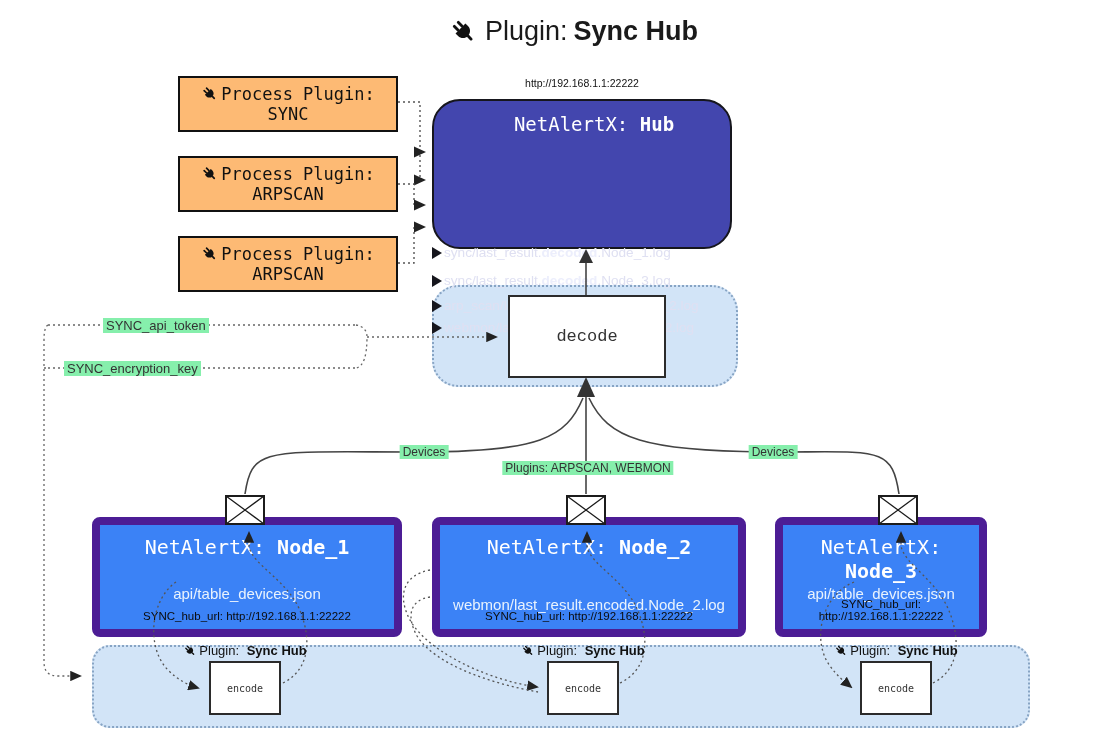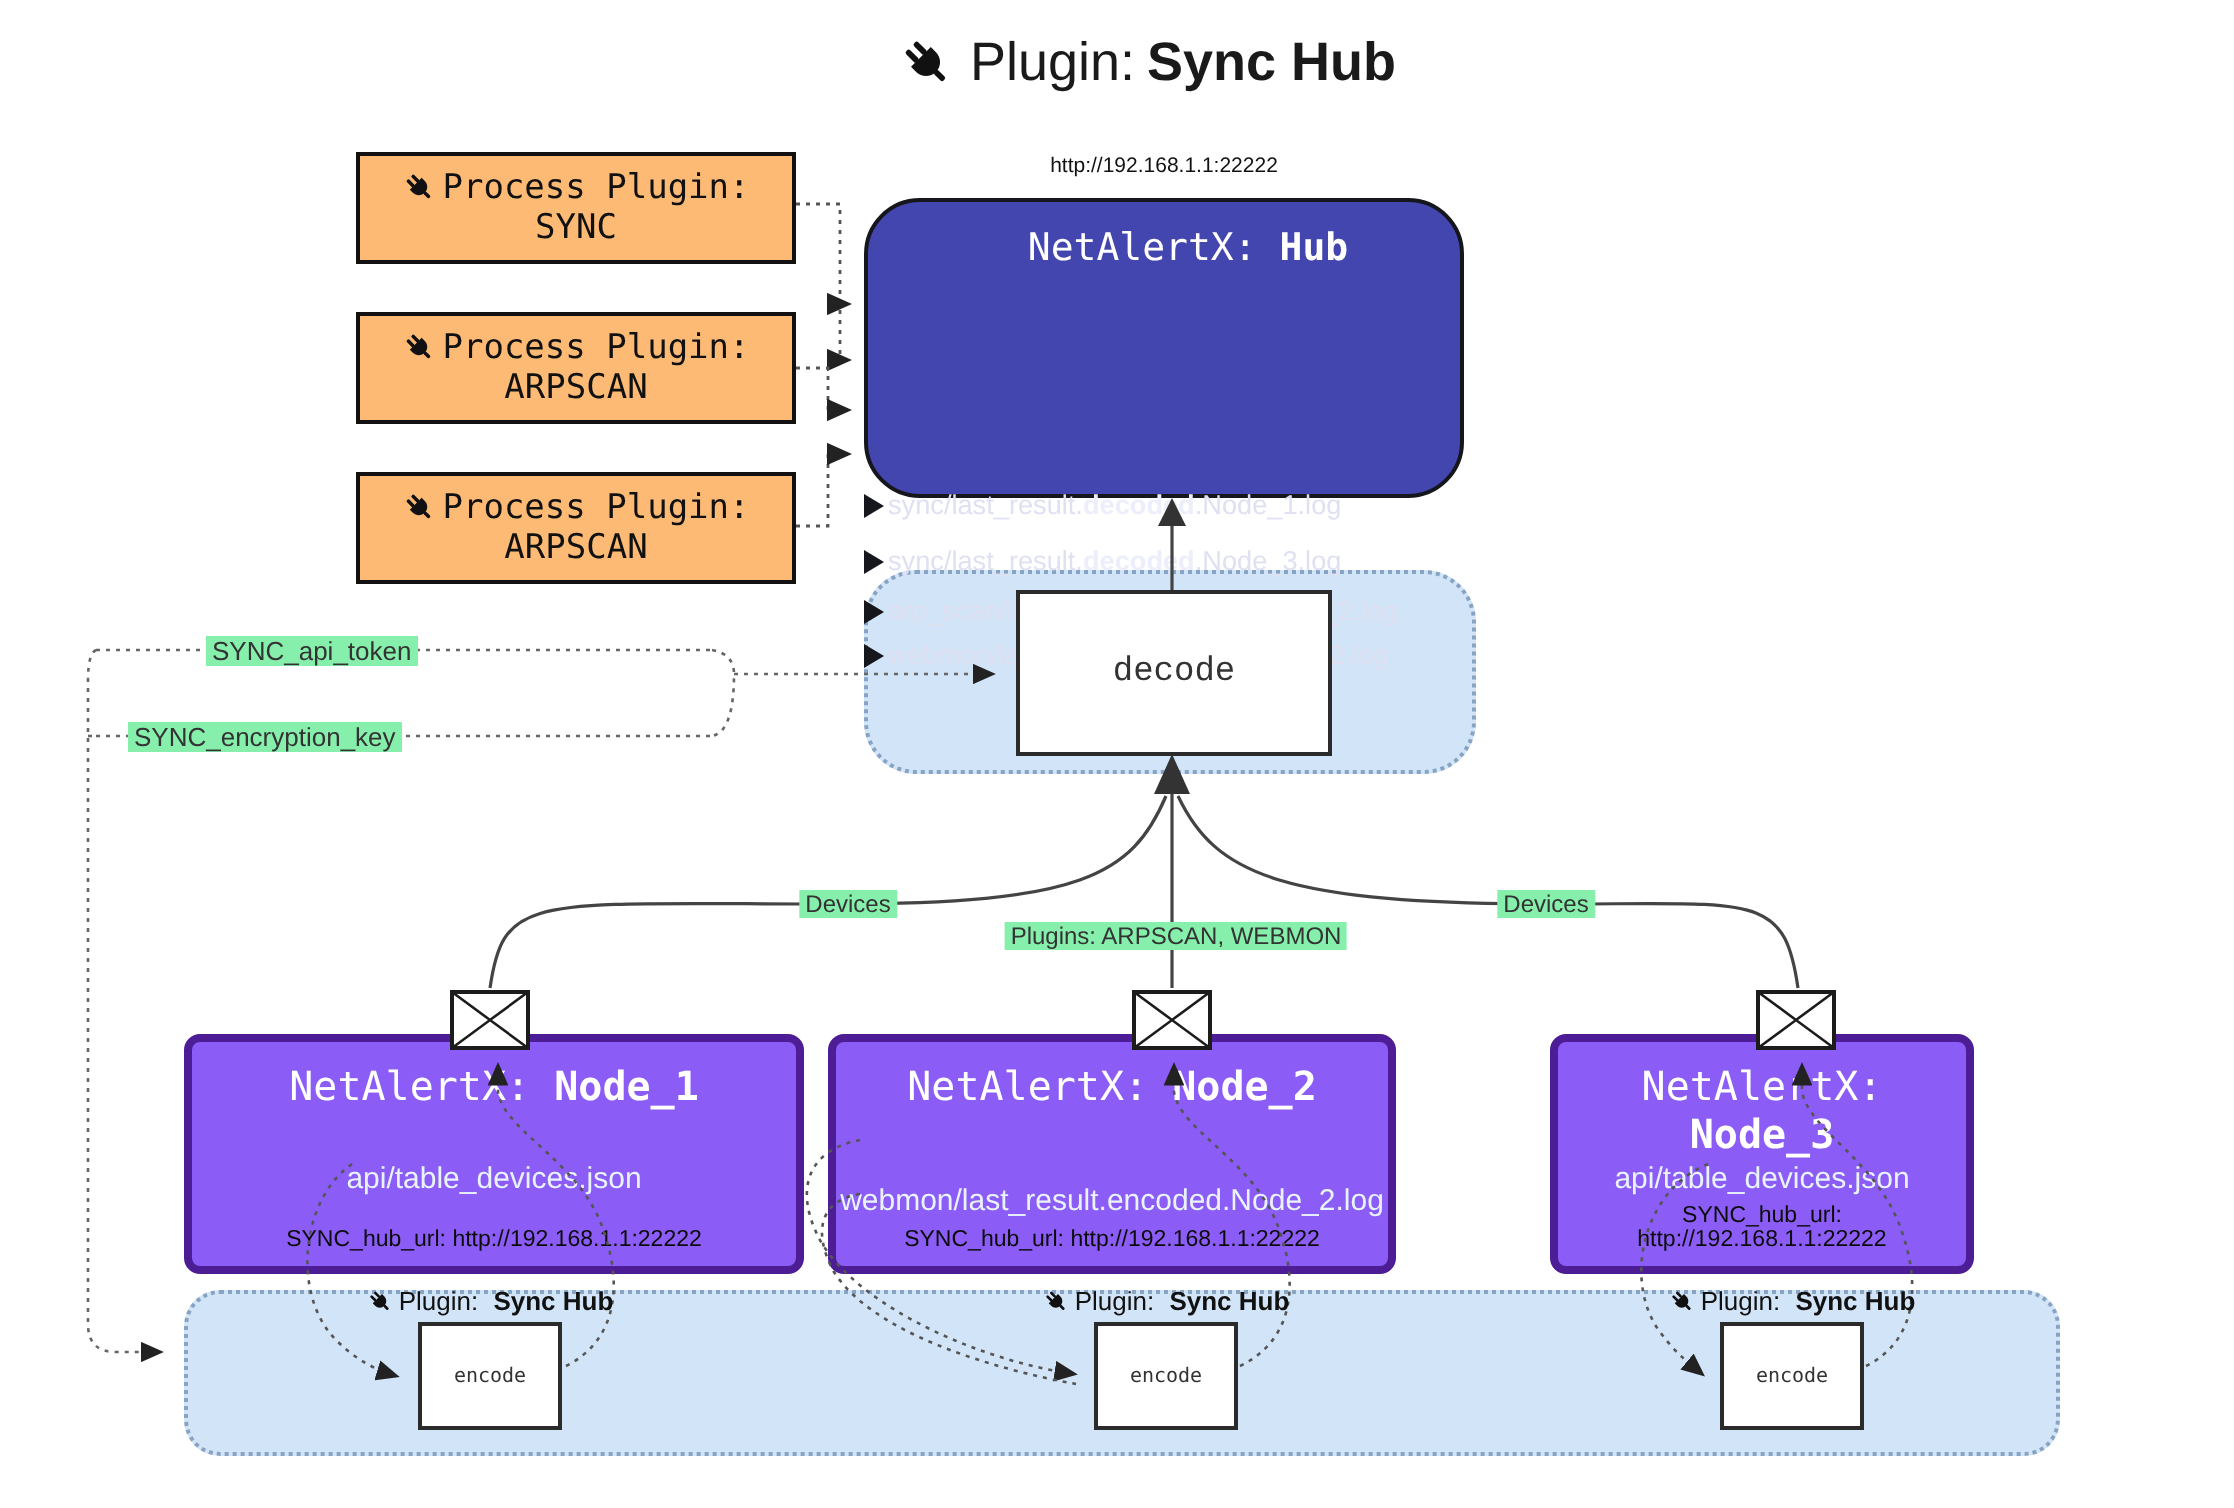--- a/index.html
+++ b/index.html
@@ -47,21 +47,21 @@
              font-size:13px;color:#111;transform:translateX(-50%);white-space:nowrap;}
   .enc-label .plug{width:14px;height:14px;color:#111;}
   .enc-label b{font-weight:800;}
 
   
   .lbl{position:absolute;background:#86efac;padding:0 3px;color:#333;z-index:50;white-space:nowrap;}
   .secret{font-size:13px;}
   .edge{font-size:12px;transform:translateX(-50%);}
 
   
-  .node{position:absolute;top:517px;height:120px;background:#8b5cf6;border:4px solid #4c1d95;border-radius:8px;
+  .node{position:absolute;top:517px;height:120px;background:#3b82f6;border:8px solid #4c1d95;border-radius:8px;
         box-sizing:border-box;z-index:10;color:#fff;}
   .node-title{position:absolute;top:10px;left:0;right:0;text-align:center;
               font-family:"DejaVu Sans Mono",monospace;font-size:20px;}
   .node-title b{font-weight:700;}
   .node-line{position:absolute;left:0;right:0;text-align:center;font-size:15px;color:#e9f3fd;white-space:nowrap;}
   .node-url{position:absolute;bottom:7px;left:0;right:0;text-align:center;font-size:11.5px;color:#0b0b0b;}
   .env{position:absolute;top:495px;width:40px;height:30px;z-index:30;}
 </style>
 </head>
 <body>
@@ -187,21 +187,21 @@
   <div class="lbl edge" style="left:773px;top:445px">Devices</div>
   <div class="lbl edge" style="left:588px;top:461px">Plugins: ARPSCAN, WEBMON</div>
 
   <div class="node" style="left:92px;width:310px">
     <div class="node-title">
       <span>NetAlertX:</span> <b>Node_1</b>
     </div>
     <div class="node-line" style="top:60px">api/table_devices.json</div>
     <div class="node-url">SYNC_hub_url: http://192.168.1.1:22222</div>
   </div>
-  <div class="node" style="left:414px;width:284px">
+  <div class="node" style="left:432px;width:314px">
     <div class="node-title">
       <span>NetAlertX:</span> <b>Node_2</b>
     </div>
     <div class="node-line" style="top:71px">webmon/last_result.encoded.Node_2.log</div>
     <div class="node-url">SYNC_hub_url: http://192.168.1.1:22222</div>
   </div>
   <div class="node" style="left:775px;width:212px">
     <div class="node-title">
       <span>NetAlertX:</span> <b>Node_3</b>
     </div>

